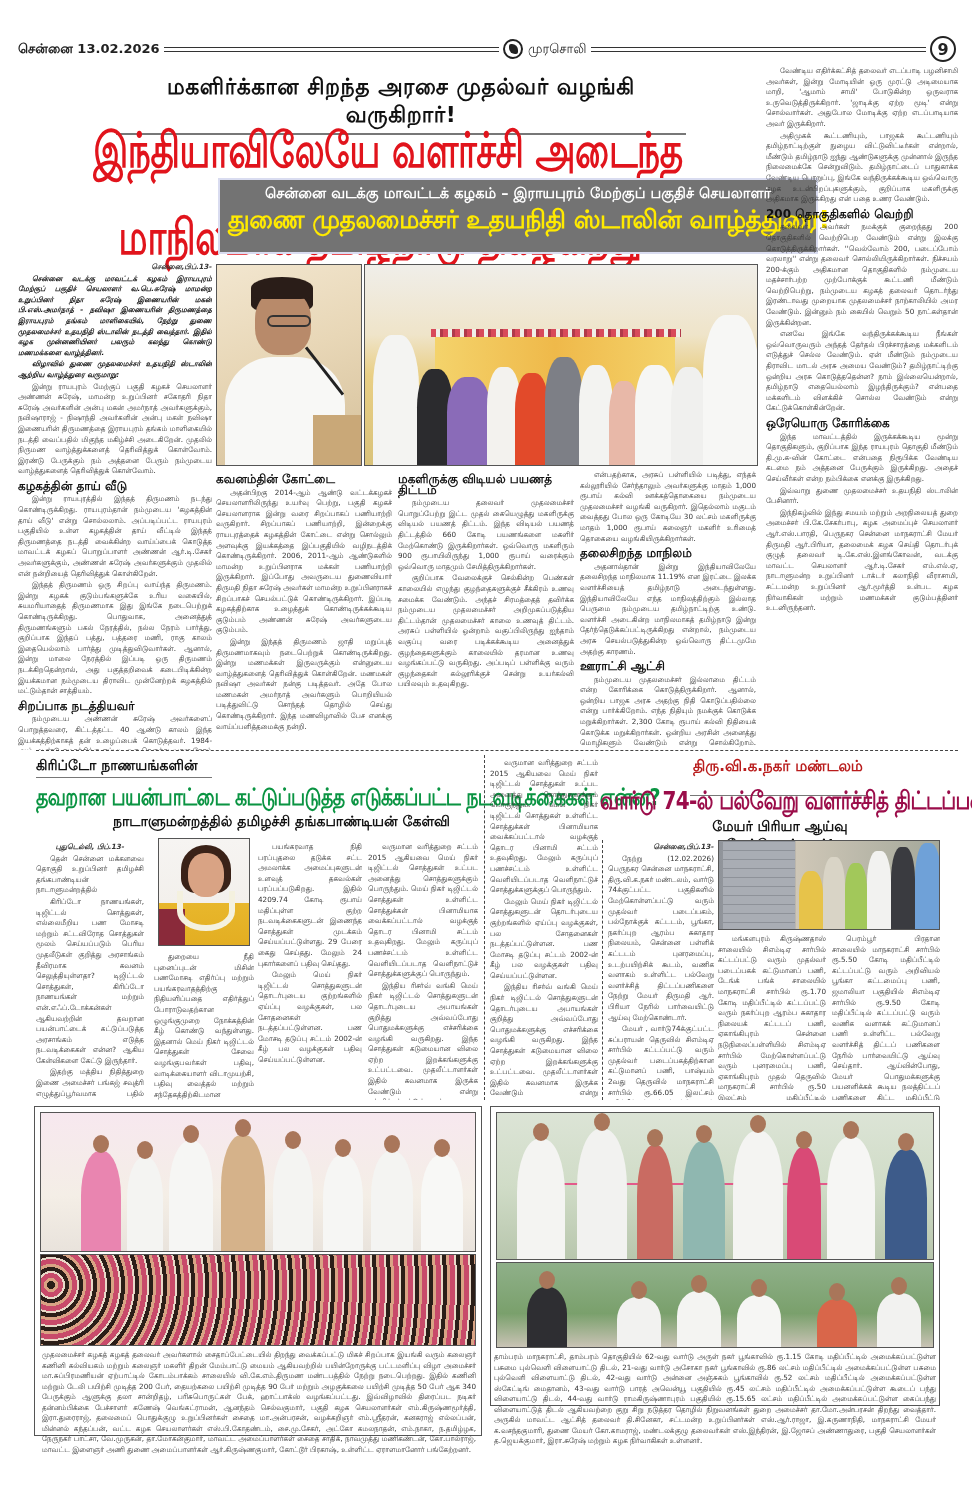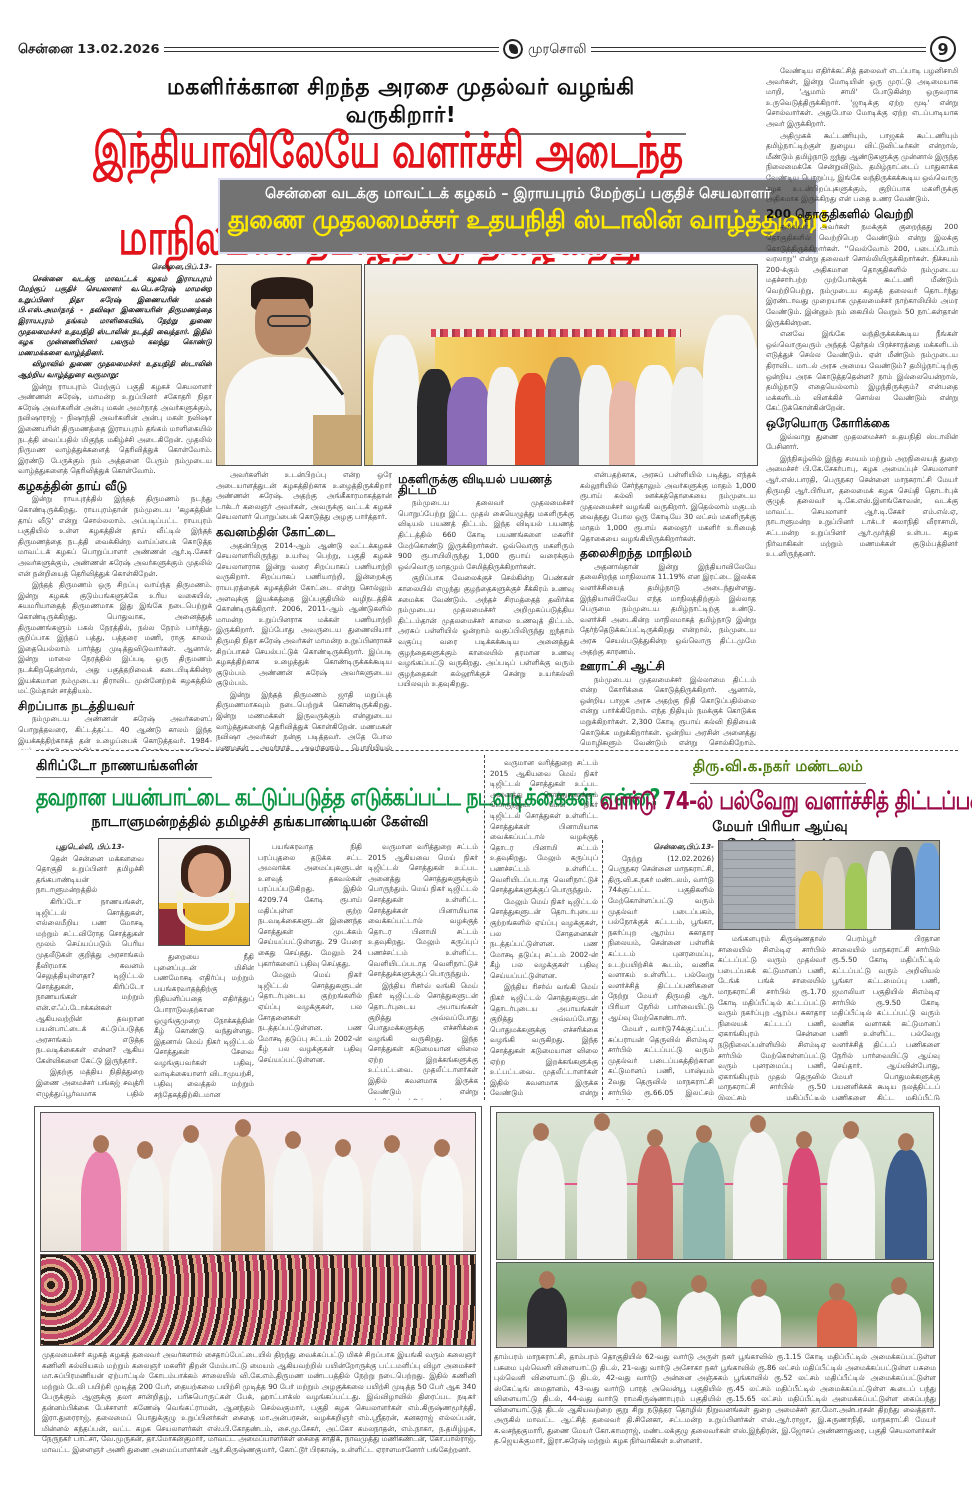--- a/index.html
+++ b/index.html
@@ -46,30 +46,30 @@
   .ph-wedding .flowers { position: absolute; left: 66px; top: 64px; width: 250px; height: 8px; background: repeating-linear-gradient(90deg,#d84a5a 0 5px,#f0efe8 5px 9px,#b03a4a 9px 12px); }
   .ph-wedding .person { position: absolute; bottom: 0; border-radius: 40% 40% 0 0; }
 
   
   .rule-dash { position: absolute; border-top: 1.5px dashed #444; }
   .rule-vdash { position: absolute; border-left: 1.5px dashed #444; }
 
   
   .kicker2 { position: absolute; top: 757px; left: 36px; width: 176px; font-size: 14px; font-weight: bold; color: #111; border-bottom: 1.5px solid #777; padding-bottom: 2px; }
   .headline2 { position: absolute; top: 782px; left: 36px; width: 446px; font-size: 19px; font-weight: bold; color: #0a9442; white-space: nowrap; letter-spacing: -0.6px; transform: scaleY(1.25); transform-origin: top left; }
-  .sub2 { position: absolute; top: 813px; left: 70px; width: 380px; text-align: center; font-size: 14px; font-weight: bold; color: #111; }
+  .sub2 { position: absolute; top: 813px; left: 70px; width: 380px; text-align: right; font-size: 14px; font-weight: bold; color: #111; }
   .ph-mp { top: 838px; left: 158px; width: 92px; height: 108px; border: 1px solid #555; background: linear-gradient(180deg, #f6f4f2 0%, #f3f0ec 60%, #e8b72c 60%, #e3ae22 100%); }
   .ph-mp .hair { position: absolute; left: 22px; top: 6px; width: 50px; height: 48px; background: #3a2218; border-radius: 50% 50% 30% 30%; }
   .ph-mp .face { position: absolute; left: 29px; top: 14px; width: 36px; height: 44px; background: #d9a384; border-radius: 45%; }
   .ph-mp .garland { position: absolute; left: 18px; top: 52px; width: 58px; height: 40px; border: 6px solid #f4f1df; border-top: none; border-radius: 0 0 50% 50%; }
   .ph-mp .sari { position: absolute; left: 0; top: 70px; width: 26px; height: 40px; background: #8a2a3a; }
 
   
   .kicker3 { position: absolute: ; }
-  .kicker3 { position: absolute; top: 757px; left: 690px; width: 176px; text-align: center; font-size: 15px; font-weight: bold; color: #4d7c0f; border-bottom: 1.5px solid #777; padding-bottom: 6px; }
+  .kicker3 { position: absolute; top: 757px; left: 690px; width: 176px; text-align: center; font-size: 15px; font-weight: bold; color: #b91c1c; border-bottom: 1.5px solid #777; padding-bottom: 18px; }
   .headline3 { position: absolute; top: 785px; left: 600px; width: 358px; text-align: center; font-size: 20px; font-weight: bold; color: #9b0d4a; white-space: nowrap; letter-spacing: -0.6px; transform: scaleY(1.25); transform-origin: top center; }
   .sub3 { position: absolute; top: 818px; left: 660px; width: 240px; text-align: center; font-size: 14px; font-weight: bold; color: #111; }
   .ph-mayor { top: 840px; left: 718px; width: 222px; height: 90px; background: linear-gradient(90deg, #8f9399 0%, #b7bbc2 30%, #7c8088 34%, #cfc7b7 35%, #a4a89b 100%); }
   .ph-mayor .bldg { position: absolute; left: 4px; top: 0; width: 72px; height: 90px; background: repeating-linear-gradient(0deg,#a9adb4 0 8px,#8e9299 8px 9px), #a9adb4; }
   .ph-mayor .p { position: absolute; bottom: 0; border-radius: 40% 40% 0 0; }
 
   
   .box-frame { position: absolute; border: 1.5px solid #555; background: #fff; }
   .ph-award { top: 1112px; left: 40px; width: 436px; height: 140px; background: linear-gradient(180deg,#f7e8ef 0%,#f4eee6 60%,#e9e3dc 100%); }
   .ph-crowd { top: 1254px; left: 40px; width: 436px; height: 92px; background: repeating-radial-gradient(circle at 10px 30px,#2b1e18 0 4px,#d9a384 4px 7px,#c84a6a 7px 12px,#e8d8c8 12px 14px); }
@@ -135,21 +135,20 @@
   <div class="person" style="left:150px;width:34px;height:92px;background:#e24a2a;"></div>
   <div class="person" style="left:180px;width:38px;height:108px;background:#7d7f86;"></div>
   <div class="person" style="left:214px;width:34px;height:100px;background:#f3f3f1;"></div>
   <div class="person" style="left:244px;width:30px;height:84px;background:#e8b8a8;"></div>
   <div class="person" style="left:270px;width:40px;height:100px;background:#f6f6f4;"></div>
   <div class="person" style="left:306px;width:36px;height:98px;background:#f0f0ee;"></div>
   <div class="person" style="left:338px;width:56px;height:150px;background:#f7f7f5;"></div>
 </div>
 
 <div class="col" style="top:470px; left:216px; width:176px; height:280px;">
-  <p>அவர்களின் உடன்பிறப்பு என்ற ஒரே அடையாளத்துடன் கழகத்திற்காக உழைத்திருக்கிறார் அண்ணன் சுரேஷ். அதற்கு அங்கீகாரமாகத்தான் டாக்டர் கலைஞர் அவர்கள், அவருக்கு வட்டக் கழகச் செயலாளர் பொறுப்பைக் கொடுத்து அழகு பார்த்தார்.</p>
   <p class="subhead">கவனம்தின் கோட்டை</p>
   <p>அதன்பிறகு 2014-ஆம் ஆண்டு வட்டக்கழகச் செயலாளரிலிருந்து உயர்வு பெற்று, பகுதி கழகச் செயலாளராக இன்று வரை சிறப்பாகப் பணியாற்றி வருகிறார். சிறப்பாகப் பணியாற்றி, இன்றைக்கு ராயபுரத்தைக் கழகத்தின் கோட்டை என்று சொல்லும் அளவுக்கு இயக்கத்தை இப்பகுதியில் வழிநடத்திக் கொண்டிருக்கிறார். 2006, 2011-ஆம் ஆண்டுகளில் மாமன்ற உறுப்பினராக மக்கள் பணியாற்றி இருக்கிறார். இப்போது அவருடைய துணைவியார் திருமதி நிதா சுரேஷ் அவர்கள் மாமன்ற உறுப்பினராகச் சிறப்பாகச் செயல்பட்டுக் கொண்டிருக்கிறார். இப்படி கழகத்திற்காக உழைத்துக் கொண்டிருக்கக்கூடிய குடும்பம் அண்ணன் சுரேஷ் அவர்களுடைய குடும்பம்.</p>
   <p>இன்று இந்தத் திருமணம் ஜாதி மறுப்புத் திருமணமாகவும் நடைபெற்றுக் கொண்டிருக்கிறது. இன்று மணமக்கள் இருவருக்கும் என்னுடைய வாழ்த்துகளைத் தெரிவித்துக் கொள்கிறேன். மணமகள் நவிஷா அவர்கள் நன்கு படித்தவர். அதே போல மணமகன் அமர்நாத் அவர்களும் பொறியியல் படித்துவிட்டு சொந்தத் தொழில் செய்து கொண்டிருக்கிறார். இந்த மணவிழாவில் பேச எனக்கு வாய்ப்பளித்தமைக்கு நன்றி.</p>
 </div>
 
 <div class="col" style="top:470px; left:398px; width:176px; height:280px;">
   <p class="subhead">மகளிருக்கு விடியல் பயணத் திட்டம்</p>
   <p>நம்முடைய தலைவர் முதலமைச்சர் பொறுப்பேற்று இட்ட முதல் கையெழுத்து மகளிருக்கு விடியல் பயணத் திட்டம். இந்த விடியல் பயணத் திட்டத்தில் 660 கோடி பயணங்களை மகளிர் மேற்கொண்டு இருக்கிறார்கள். ஒவ்வொரு மகளிரும் 900 ரூபாயிலிருந்து 1,000 ரூபாய் வரைக்கும் ஒவ்வொரு மாதமும் சேமித்திருக்கிறார்கள்.</p>
   <p>குறிப்பாக வேலைக்குச் செல்கின்ற பெண்கள் காலையில் எழுந்து குழந்தைகளுக்குச் சீக்கிரம் உணவு சமைக்க வேண்டும். அந்தச் சிரமத்தைத் தவிர்க்க நம்முடைய முதலமைச்சர் அறிமுகப்படுத்திய திட்டம்தான் முதலமைச்சர் காலை உணவுத் திட்டம். அரசுப் பள்ளியில் ஒன்றாம் வகுப்பிலிருந்து ஐந்தாம் வகுப்பு வரை படிக்கக்கூடிய அனைத்துக் குழந்தைகளுக்கும் காலையில் தரமான உணவு வழங்கப்பட்டு வருகிறது. அப்படிப் பள்ளிக்கு வரும் குழந்தைகள் கல்லூரிக்குச் சென்று உயர்கல்வி பயிலவும் உதவுகிறது.</p>
 </div>
@@ -162,20 +161,21 @@
   <p>நம்முடைய முதலமைச்சர் இல்லாமை திட்டம் என்ற கோரிக்கை கொடுத்திருக்கிறார். ஆனால், ஒன்றிய பாஜக அரசு அதற்கு நிதி கொடுப்பதில்லை என்று பார்க்கிறோம். எந்த நிதியும் நமக்குக் கொடுக்க மறுக்கிறார்கள். 2,300 கோடி ரூபாய் கல்வி நிதியைக் கொடுக்க மறுக்கிறார்கள். ஒன்றிய அரசின் அனைத்து மொழிகளும் வேண்டும் என்று சொல்கிறோம். ஆனால், இந்தியைத் திணிக்க முயற்சி செய்கிறார்கள்.</p>
 </div>
 
 <div class="col" style="top:66px; left:766px; width:192px; height:680px;">
   <p>வேண்டிய எதிர்க்கட்சித் தலைவர் எடப்பாடி பழனிசாமி அவர்கள், இன்று மோடியின் ஒரு முரட்டு அடிமையாக மாறி, 'ஆமாம் சாமி' போடுகின்ற ஒருவராக உருவெடுத்திருக்கிறார். 'ஜாடிக்கு ஏற்ற மூடி' என்று சொல்வார்கள். அதுபோல மோடிக்கு ஏற்ற எடப்பாடியாக அவர் இருக்கிறார்.</p>
   <p>அதிமுகக் கூட்டணியும், பாஜகக் கூட்டணியும் தமிழ்நாட்டிற்குள் நுழைய விட்டுவிட்டீர்கள் என்றால், மீண்டும் தமிழ்நாடு ஐந்து ஆண்டுகளுக்கு முன்னால் இருந்த நிலைமைக்கே சென்றுவிடும். தமிழ்நாட்டைப் பாதுகாக்க வேண்டிய பொறுப்பு, இங்கே வந்திருக்கக்கூடிய ஒவ்வொரு கழக உடன்பிறப்புகளுக்கும், குறிப்பாக மகளிருக்கு அதிகமாக இருக்கிறது என் பதை உணர வேண்டும்.</p>
   <p class="subhead">200 தொகுதிகளில் வெற்றி</p>
   <p>தலைவர் அவர்கள் நமக்குக் குறைந்தது 200 தொகுதிகளில் வெற்றிபெற வேண்டும் என்று இலக்கு கொடுத்திருக்கிறார்கள். ''வெல்வோம் 200, படைப்போம் வரலாறு'' என்று தலைவர் சொல்லியிருக்கிறார்கள். நிச்சயம் 200-க்கும் அதிகமான தொகுதிகளில் நம்முடைய மதச்சார்பற்ற முற்போக்குக் கூட்டணி மீண்டும் வெற்றிபெற்று, நம்முடைய கழகத் தலைவர் தொடர்ந்து இரண்டாவது முறையாக முதலமைச்சர் நாற்காலியில் அமர வேண்டும். இன்னும் நம் கையில் வெறும் 50 நாட்கள்தான் இருக்கின்றன.</p>
   <p>எனவே இங்கே வந்திருக்கக்கூடிய நீங்கள் ஒவ்வொருவரும் அந்தத் தேர்தல் பிரச்சாரத்தை மக்களிடம் எடுத்துச் செல்ல வேண்டும். ஏன் மீண்டும் நம்முடைய திராவிட மாடல் அரசு அமைய வேண்டும்? தமிழ்நாட்டிற்கு ஒன்றிய அரசு கொடுத்ததென்ன? நாம் இல்லையென்றால், தமிழ்நாடு எதையெல்லாம் இழந்திருக்கும்? என்பதை மக்களிடம் விளக்கிச் சொல்ல வேண்டும் என்று கேட்டுக்கொள்கின்றேன்.</p>
   <p class="subhead">ஒரேயொரு கோரிக்கை</p>
+  <p>இந்த மாவட்டத்தில் இருக்கக்கூடிய மூன்று தொகுதிகளும், குறிப்பாக இந்த ராயபுரம் தொகுதி மீண்டும் தி.மு.க-வின் கோட்டை என்பதை நிரூபிக்க வேண்டிய கடமை நம் அத்தனை பேருக்கும் இருக்கிறது. அதைச் செய்வீர்கள் என்ற நம்பிக்கை எனக்கு இருக்கிறது.</p>
   <p>இவ்வாறு துணை முதலமைச்சர் உதயநிதி ஸ்டாலின் பேசினார்.</p>
   <p>இந்நிகழ்வில் இந்து சமயம் மற்றும் அறநிலையத் துறை அமைச்சர் பி.கே.சேகர்பாபு, கழக அமைப்புச் செயலாளர் ஆர்.எஸ்.பாரதி, பெருநகர சென்னை மாநகராட்சி மேயர் திருமதி ஆர்.பிரியா, தலைமைக் கழக செய்தி தொடர்புக் குழுத் தலைவர் டி.கே.எஸ்.இளங்கோவன், வடக்கு மாவட்ட செயலாளர் ஆர்.டி.சேகர் எம்.எல்.ஏ, நாடாளுமன்ற உறுப்பினர் டாக்டர் கலாநிதி வீராசாமி, சட்டமன்ற உறுப்பினர் ஆர்.மூர்த்தி உள்பட கழக நிர்வாகிகள் மற்றும் மணமக்கள் குடும்பத்தினர் உடனிருந்தனர்.</p>
 </div>
 
 <div class="rule-dash" style="top:750px; left:36px; width:922px;"></div>
 <div class="rule-vdash" style="top:755px; left:484px; height:345px;"></div>
 <div class="rule-vdash" style="top:840px; left:602px; height:260px;"></div>
 
 <div class="kicker2">கிரிப்டோ நாணயங்களின்</div>
 <div class="headline2">தவறான பயன்பாட்டை கட்டுப்படுத்த எடுக்கப்பட்ட நடவடிக்கைகள் என்ன?</div>

